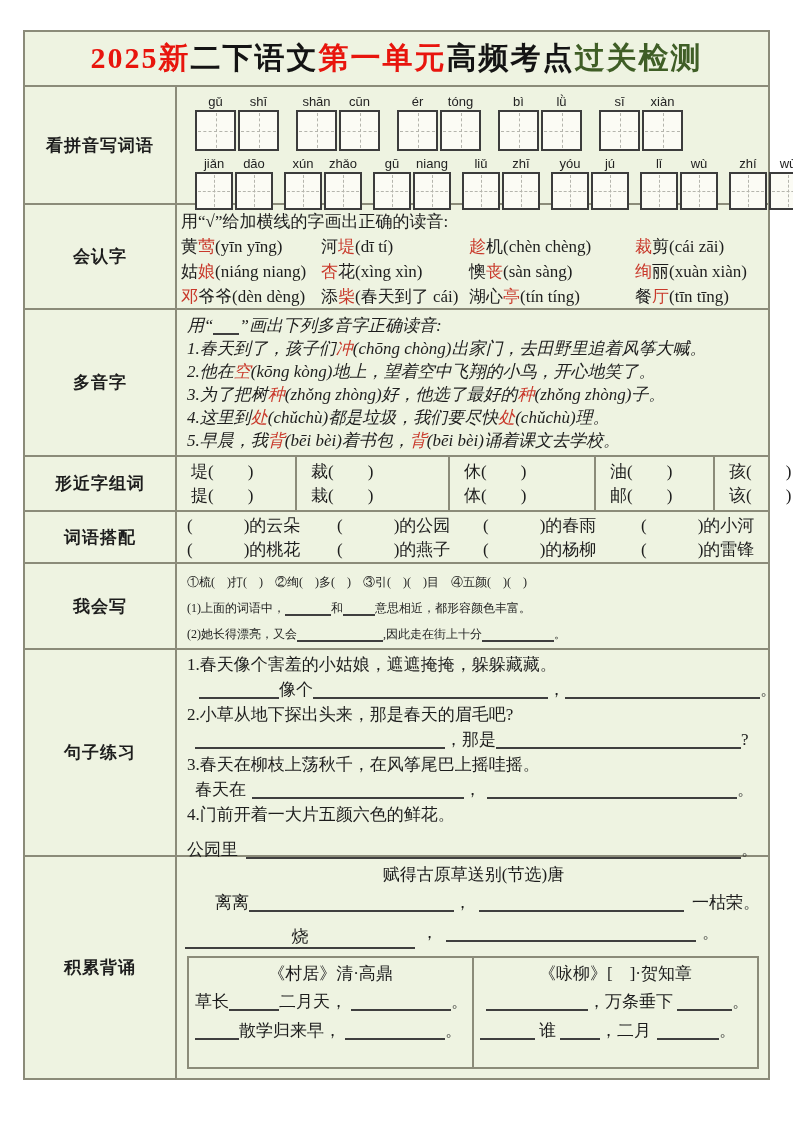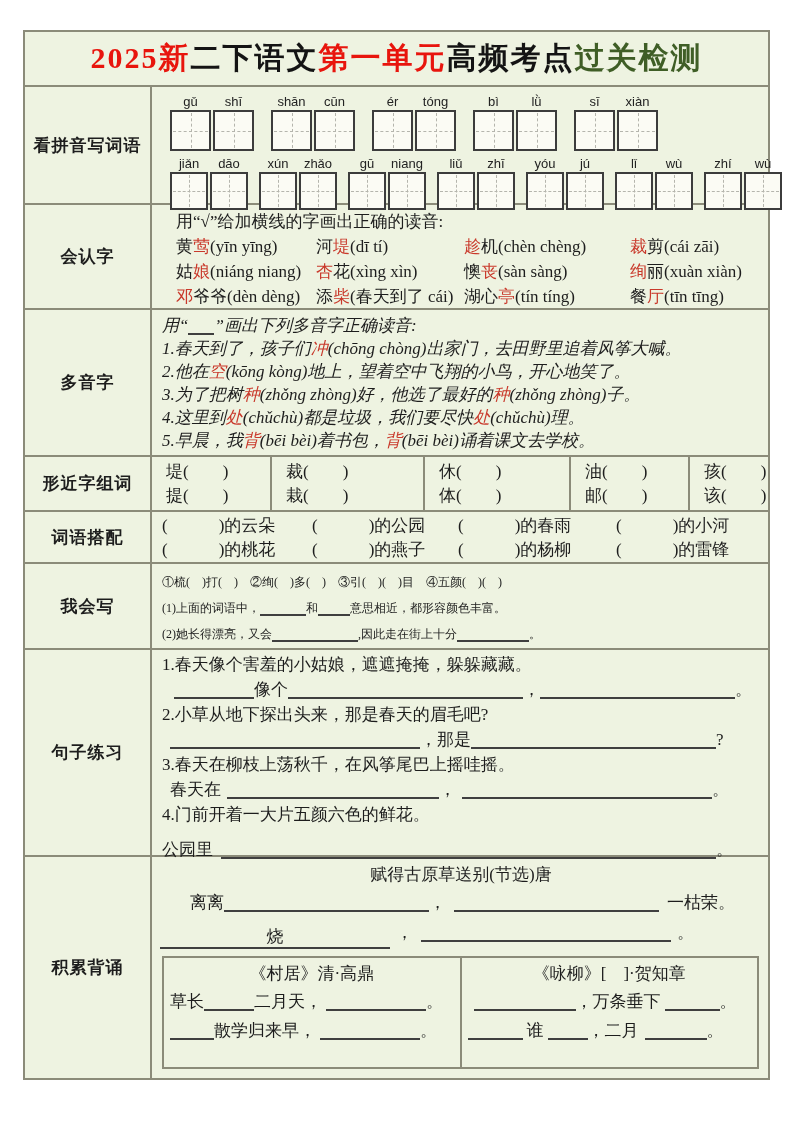--- a/index.html
+++ b/index.html
@@ -23,42 +23,42 @@
   .r-xie { height:86px; }
   .r-jz  { height:207px; }
   .r-bs  { flex:1; }
 
   .title-line { font-size:30px; font-weight:bold; letter-spacing:2px; white-space:nowrap; }
   .t-red   { color:#e8150d; }
   .t-black { color:#141414; }
   .t-green { color:#3f5e26; }
 
   .label {
-    width:127px; flex-shrink:0; border-right:2px solid #8b8b79;
+    width:152px; flex-shrink:0; border-right:2px solid #8b8b79;
     display:flex; align-items:center; justify-content:center;
     font-size:17px; font-weight:bold; letter-spacing:1px; text-align:center;
   }
   .content { flex:1; min-width:0; position:relative; }
 
   
   .py-wrap { padding:6px 0 0 18px; }
   .py-row { display:flex; margin-bottom:4px; }
   .py-group { display:flex; margin-right:15px; }
   .py-row2 .py-group { margin-right:9px; }
   .py-unit { display:flex; flex-direction:column; align-items:center; margin-right:2px; }
   .py-label { font-family:Liberation Sans, sans-serif; font-size:13px; height:17px; line-height:17px; color:#222; }
   .py-box { width:41px; height:41px; border:2px solid #3c3c3c; background:#fbfbf4; position:relative; }
   .py-row2 .py-box { width:38px; height:38px; }
   .py-box::before { content:""; position:absolute; left:1px; right:1px; top:50%; border-top:1px dashed #b5b5ad; }
   .py-box::after  { content:""; position:absolute; top:1px; bottom:1px; left:50%; border-left:1px dashed #b5b5ad; }
 
   .red { color:#c9392b; }
 
   
-  .rz-wrap { padding:4px 6px 0 24px; font-size:17px; }
+  .rz-wrap { padding:4px 6px 0 4px; font-size:17px; }
   .rz-instr { height:25px; line-height:25px; }
   .rz-grid { display:grid; grid-template-columns:140px 148px 166px auto; }
   .rz-item { height:25px; line-height:25px; white-space:nowrap; }
 
   
   .dy-wrap { padding:4px 6px 0 10px; font-size:17px;font-style:italic; }
   .dy-line { height:23px; line-height:23px; white-space:nowrap; }
 
   
   .bl { display:inline-block; border-bottom:2px solid #3f3f3f; height:18px; vertical-align:-4px; }

